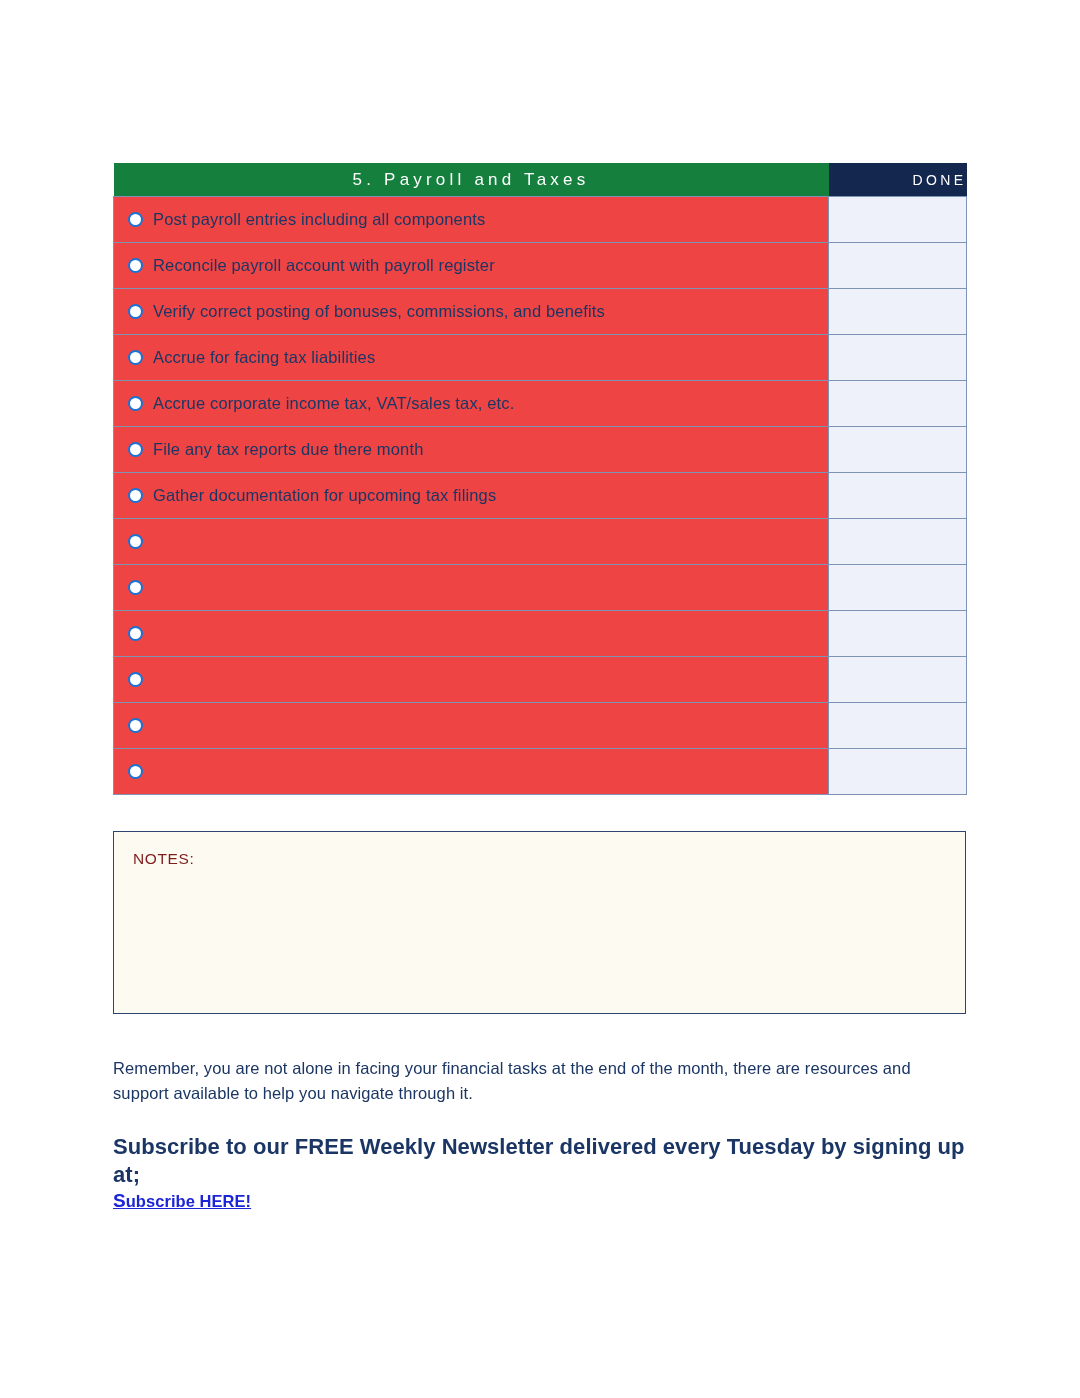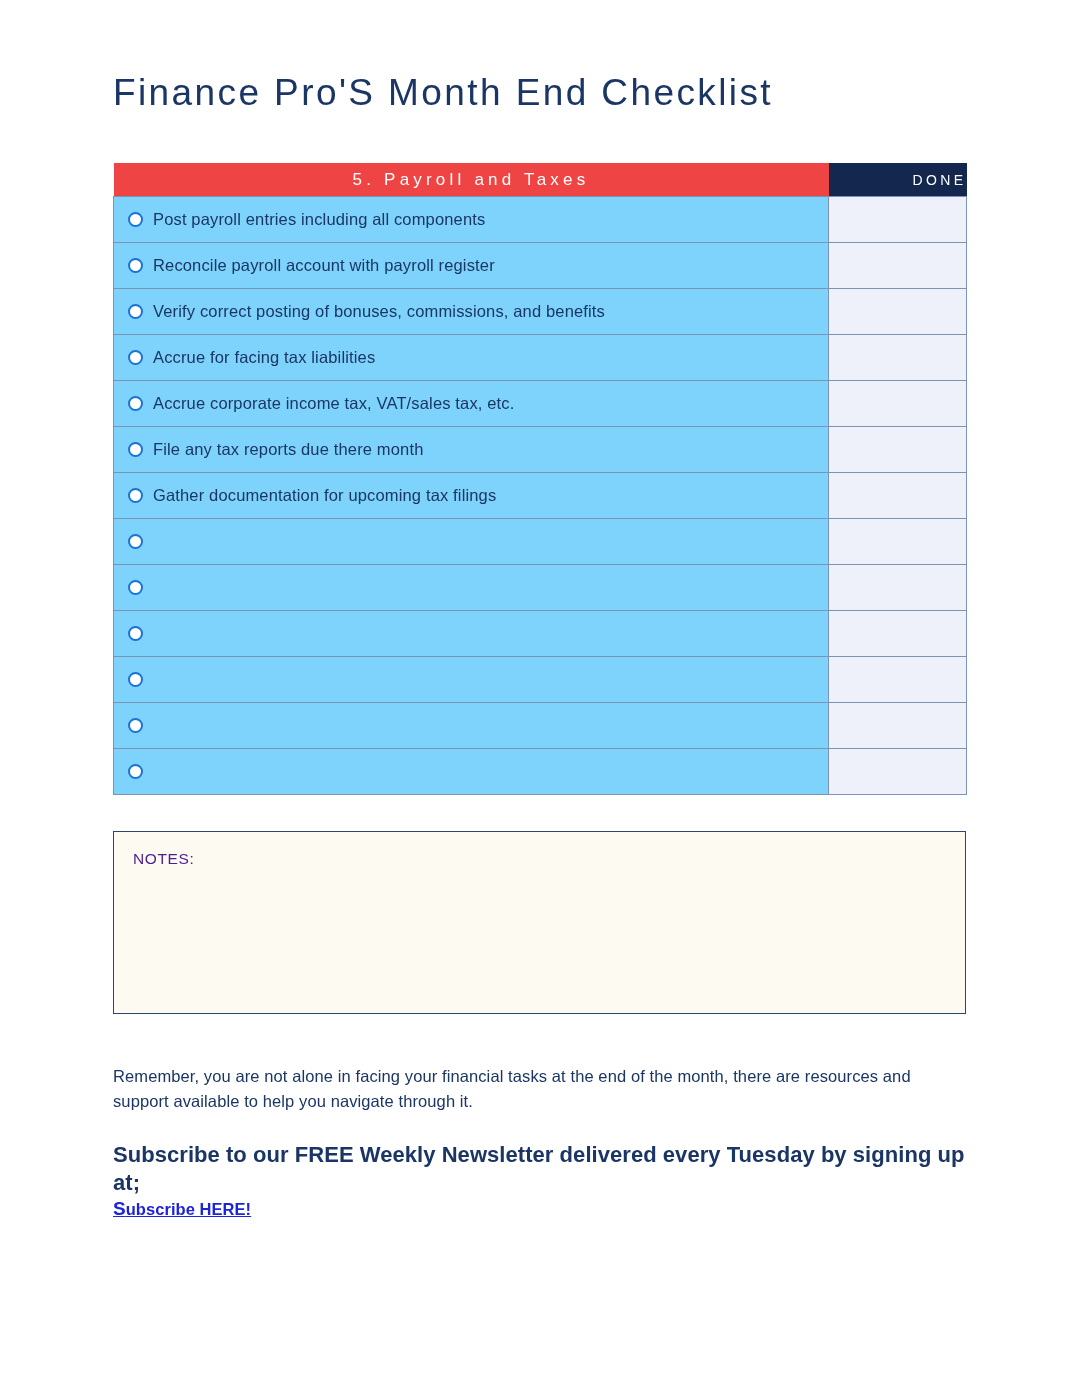--- a/index.html
+++ b/index.html
@@ -41,21 +41,21 @@
     left: 113px;
     top: 163px;
     width: 853px;
     border-collapse: collapse;
     table-layout: fixed;
   }
   .checklist col.c-task { width: 715px; }
   .checklist col.c-done { width: 138px; }
 
   .hdr-task {
-    background: #ef4444;
+    background: #15803d;
     color: #ffffff;
     font-size: 17px;
     font-weight: 400;
     letter-spacing: 4.2px;
     text-align: center;
     height: 33px;
     padding: 0;
     border: none;
   }
   .hdr-done {
@@ -70,21 +70,21 @@
     border: none;
   }
 
   .checklist tbody td {
     height: 45px;
     padding: 0;
     border: 1px solid #7d93b5;
     vertical-align: middle;
   }
   .cell-task {
-    background: #7dd3fc;
+    background: #ef4444;
     padding-left: 14px !important;
   }
   .cell-done {
     background: #eef1fa;
   }
 
   .task-inner {
     display: flex;
     align-items: center;
     gap: 10px;
@@ -115,31 +115,30 @@
     height: 183px;
     box-sizing: border-box;
     background: #fdfaf1;
     border: 1.4px solid #2b4470;
   }
   .notes-label {
     position: absolute;
     left: 19px;
     top: 18px;
     font-size: 15.5px;
-    color: #4c1d95;
+    color: #7f1d1d;
     letter-spacing: 0.6px;
   }
 
   
   .footer {
     position: absolute;
     left: 113px;
     top: 1056px;
     width: 860px;
-    margin-top: 8px;
   }
   .footer-para {
     font-size: 16.5px;
     line-height: 25px;
     color: #1b3664;
     letter-spacing: 0.1px;
     margin: 0;
     max-width: 815px;
   }
   .footer-cta {
@@ -161,21 +160,20 @@
     letter-spacing: 0.05px;
     cursor: pointer;
   }
   .sub-link .cap { font-size: 19px; }
 </style>
 </head>
 <body>
 
 <div class="page">
 
-  <div class="doc-title">Finance Pro'S Month End Checklist</div>
 
   <table class="checklist">
     <colgroup>
       <col class="c-task">
       <col class="c-done">
     </colgroup>
     <thead>
       <tr>
         <th class="hdr-task">5. Payroll and Taxes</th>
         <th class="hdr-done">DONE</th>

